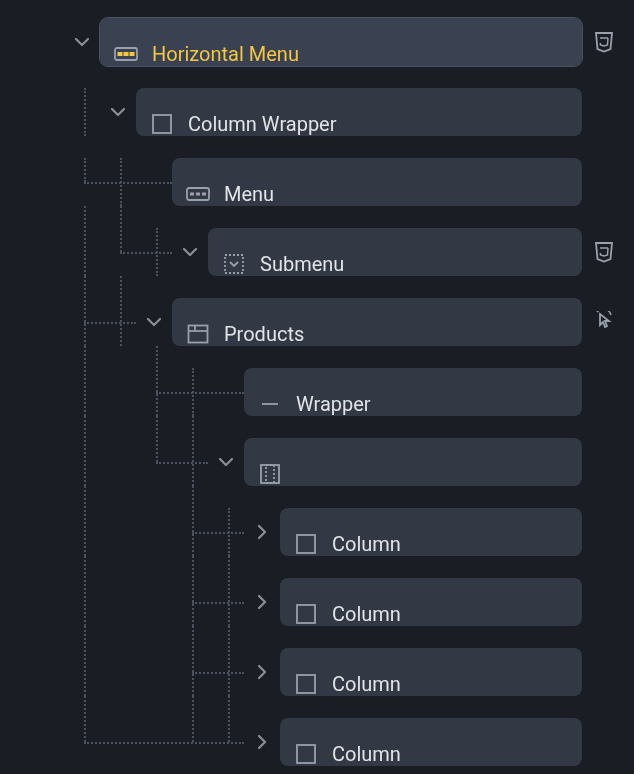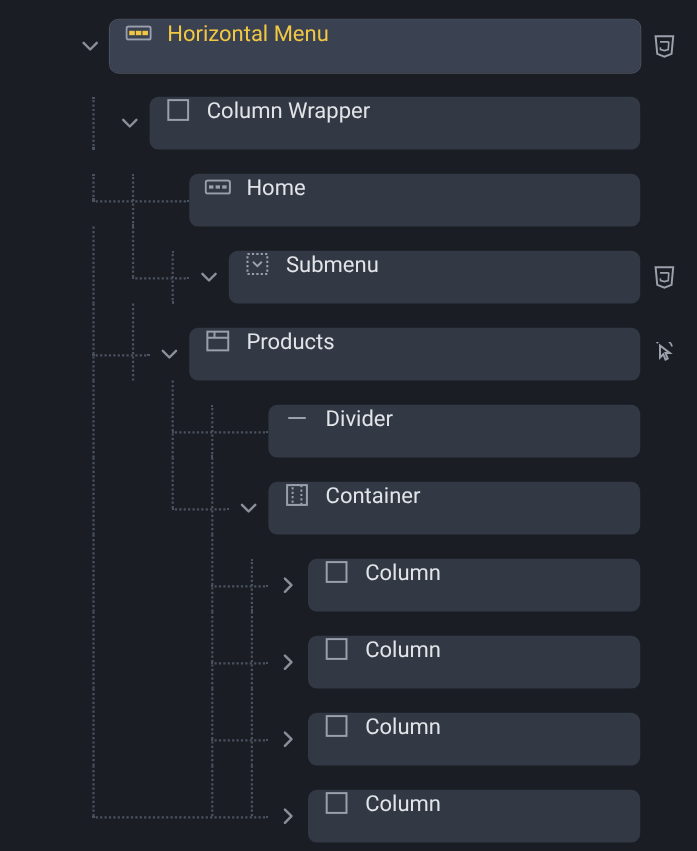--- a/index.html
+++ b/index.html
@@ -37,21 +37,21 @@
     flex: 0 0 auto;
     cursor: pointer;
   }
   .chev-slot svg { stroke: #8a8f99; }
   .pill {
     flex: 1 1 auto;
     height: 48px;
     background: #323844;
     border-radius: 8px;
     display: flex;
-    align-items: flex-start;
+    align-items: flex-end;
     padding: 0 14px;
     gap: 14px;
     cursor: pointer;
   }
   .pill.selected {
     background: #3a4150;
     outline: 1px solid #4a5160;
   }
   .pill .icon-slot {
     width: 24px;
@@ -169,21 +169,21 @@
     </div>
     <div class="pill">
       <span class="icon-slot">
         <svg width="24" height="14" viewBox="0 0 24 14">
             <rect x="1" y="1" width="22" height="12" rx="2" class="icon-stroke"></rect>
             <rect x="4" y="5.5" width="4" height="3" fill="#9aa0ac"></rect>
             <rect x="10" y="5.5" width="4" height="3" fill="#9aa0ac"></rect>
             <rect x="16" y="5.5" width="4" height="3" fill="#9aa0ac"></rect>
           </svg>
       </span>
-      <span class="label">Home</span>
+      <span class="label">Menu</span>
     </div>
     <div class="trailing"></div>
   </div>
 
   <div class="row">
     <div class="indent-area" style="width:172px">
       <div class="guide-v" style="left:84px; top:-22px"></div>
       <div class="guide-v stop" style="left:120px; top:-22px"></div>
       <div class="guide-v" style="left:156px"></div>
       <div class="guide-h" style="left:120px; width:52px"></div>
@@ -245,21 +245,21 @@
       <div class="guide-v" style="left:156px; top:-22px"></div>
       <div class="guide-v" style="left:192px"></div>
       <div class="guide-h" style="left:156px; width:88px"></div>
     </div>
     <div class="pill">
       <span class="icon-slot">
         <svg width="22" height="22" viewBox="0 0 22 22">
             <line x1="3" y1="11" x2="19" y2="11" class="icon-stroke"></line>
           </svg>
       </span>
-      <span class="label">Divider</span>
+      <span class="label">Wrapper</span>
     </div>
     <div class="trailing"></div>
   </div>
 
   <div class="row">
     <div class="indent-area" style="width:208px">
       <div class="guide-v" style="left:84px; top:-22px"></div>
       <div class="guide-v stop" style="left:156px; top:-22px"></div>
       <div class="guide-v" style="left:192px; top:-22px"></div>
       <div class="guide-h" style="left:156px; width:52px"></div>
@@ -269,21 +269,20 @@
           <use href="#chev-down"></use>
         </svg>
     </div>
     <div class="pill">
       <span class="icon-slot">
         <svg width="22" height="22" viewBox="0 0 22 22">
             <rect x="2" y="2" width="18" height="18" class="icon-stroke"></rect>
             <rect x="7" y="2" width="8" height="18" class="icon-stroke" stroke-dasharray="2 2"></rect>
           </svg>
       </span>
-      <span class="label">Container</span>
     </div>
     <div class="trailing"></div>
   </div>
 
   <div class="row">
     <div class="indent-area" style="width:244px">
       <div class="guide-v" style="left:84px; top:-22px"></div>
       <div class="guide-v" style="left:192px; top:-22px"></div>
       <div class="guide-v" style="left:228px"></div>
       <div class="guide-h" style="left:192px; width:52px"></div>

